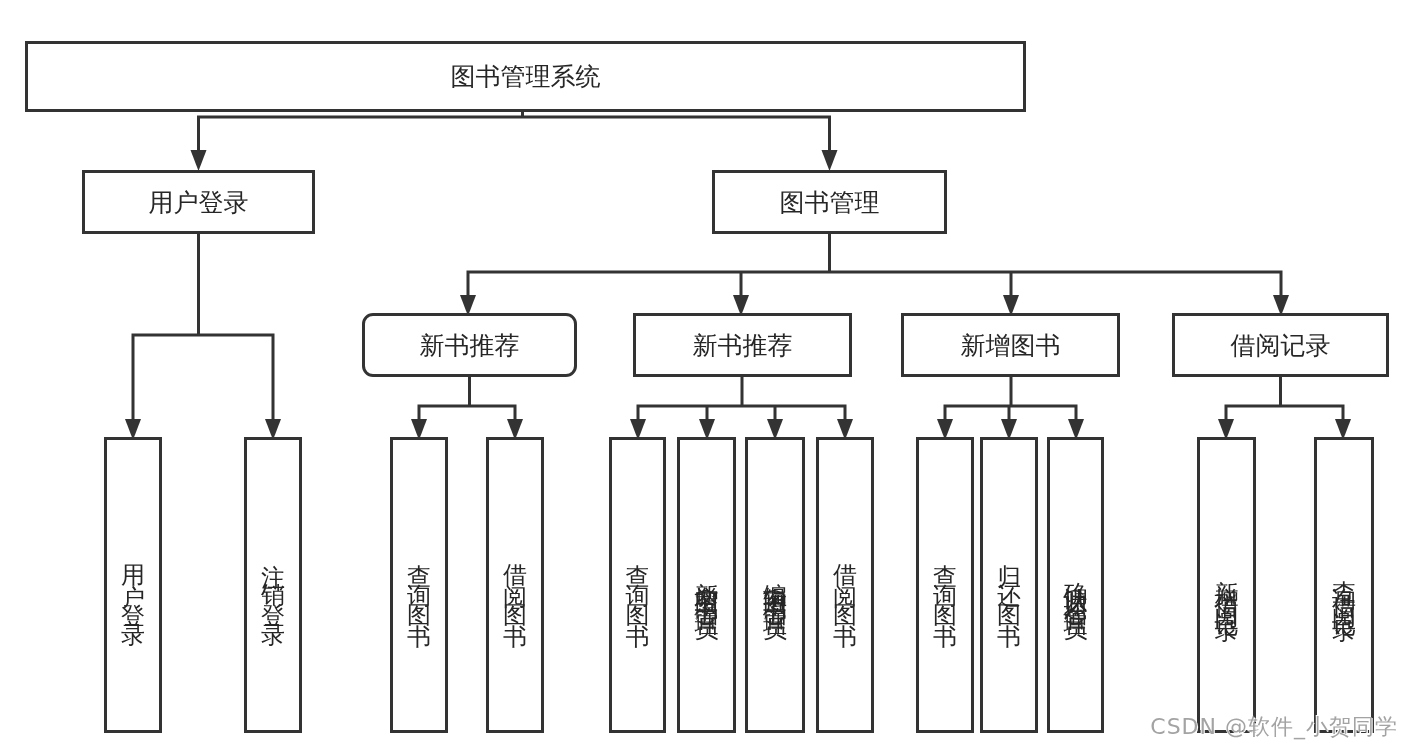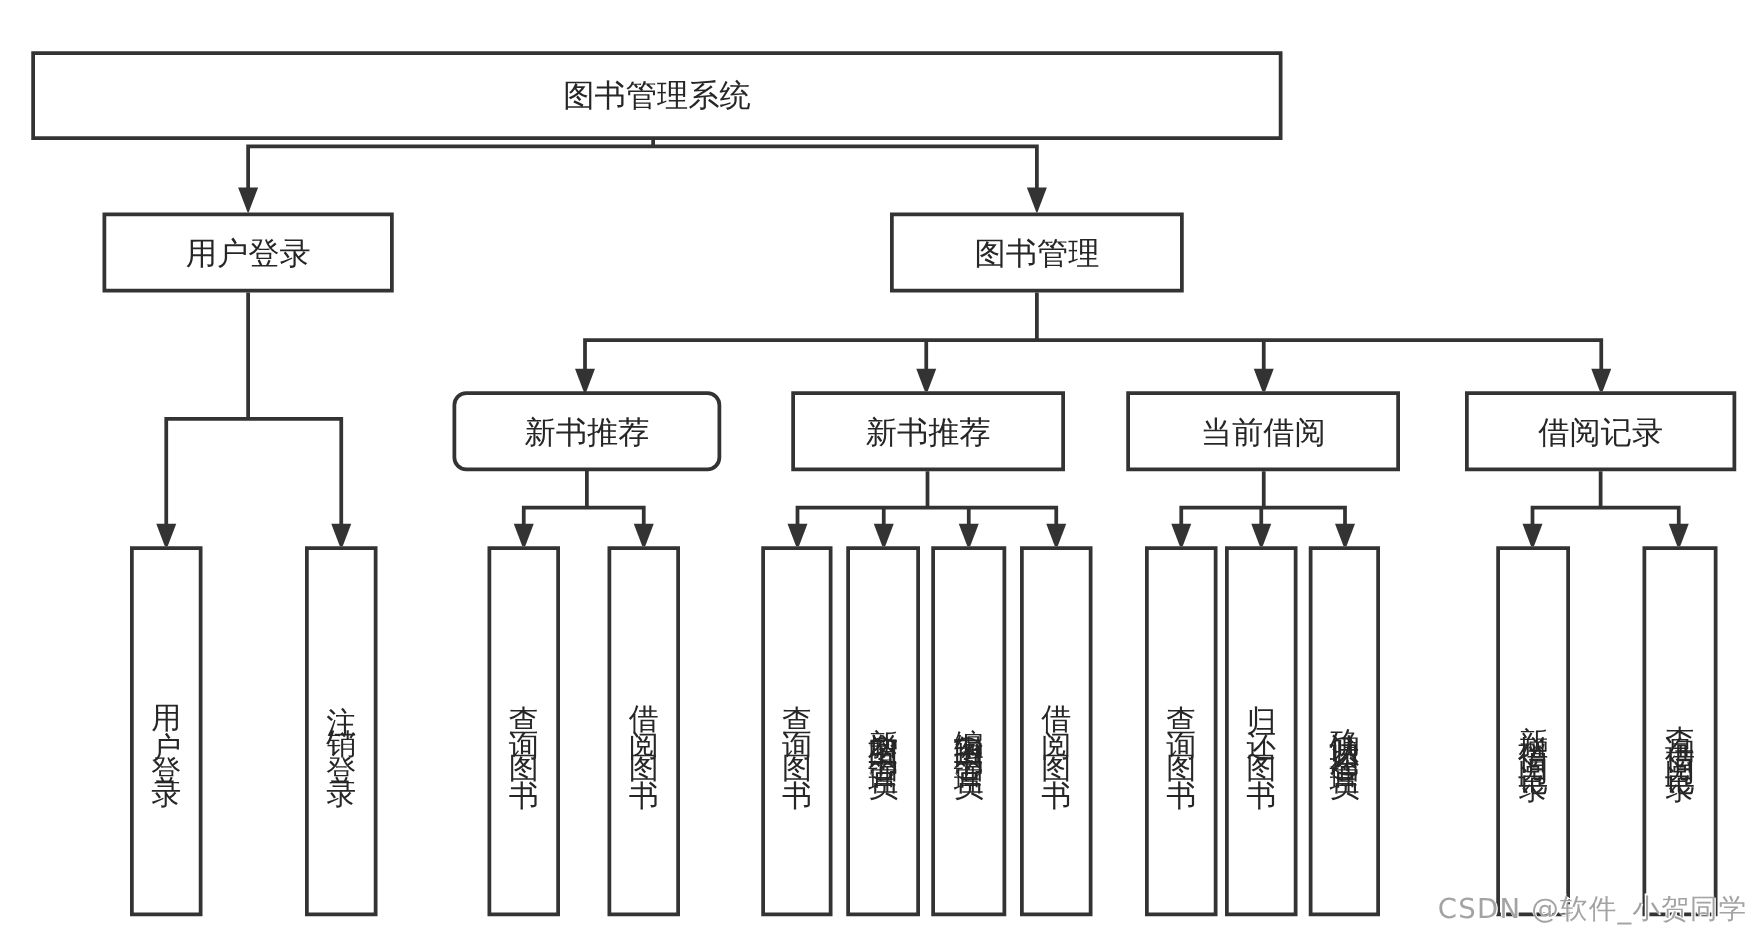--- a/index.html
+++ b/index.html
@@ -119,21 +119,21 @@
     <span class="lbl">图书管理</span>
   </div>
 
   <div class="node" style="left:362px;top:313px;width:215px;height:64px;border-radius:11px;">
     <span class="lbl">新书推荐</span>
   </div>
   <div class="node" style="left:633px;top:313px;width:219px;height:64px;">
     <span class="lbl">新书推荐</span>
   </div>
   <div class="node" style="left:901px;top:313px;width:219px;height:64px;">
-    <span class="lbl">当前借阅</span>
+    <span class="lbl">新增图书</span>
   </div>
   <div class="node" style="left:1172px;top:313px;width:217px;height:64px;">
     <span class="lbl">借阅记录</span>
   </div>
 
   <div class="node leaf vt-loose" style="left:104px;top:437px;width:58px;height:296px;">
     <span class="lbl">用户登录</span>
   </div>
   <div class="node leaf vt-loose" style="left:244px;top:437px;width:58px;height:296px;">
     <span class="lbl">注销登录</span>

